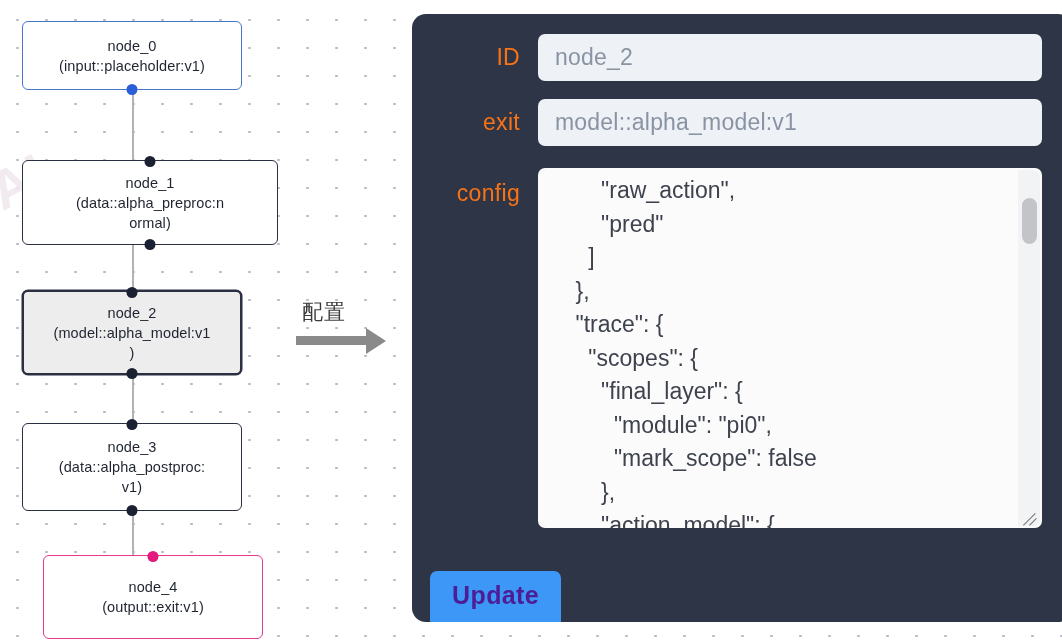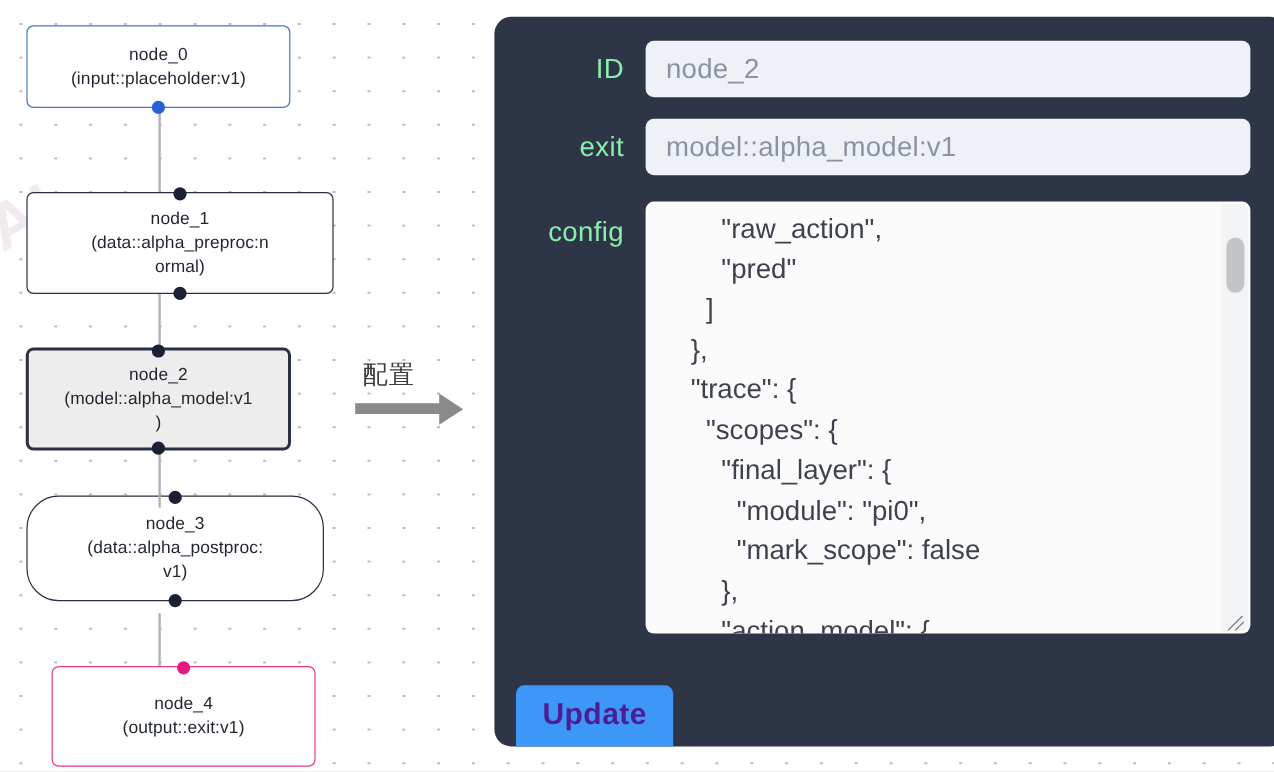--- a/index.html
+++ b/index.html
@@ -147,21 +147,21 @@
     display: flex;
     align-items: center;
     margin-bottom: 18px;
   }
   .field-label {
     width: 108px;
     flex: none;
     text-align: right;
     padding-right: 18px;
     box-sizing: border-box;
-    color: #86efac;
+    color: #f97316;
     font-size: 23px;
     letter-spacing: 0.3px;
   }
   .field-label.top-align { align-self: flex-start; padding-top: 12px; }
 
   .text-input {
     flex: 1;
     height: 47px;
     box-sizing: border-box;
     background: #eef1f6;
@@ -282,21 +282,21 @@
     </div>
 
     <div class="node is-selected" style="left:22px; top:290px; width:220px; height:85px;">
       <span class="node-text">node_2
 (model::alpha_model:v1
 )</span>
       <span class="handle top"></span>
       <span class="handle bottom"></span>
     </div>
 
-    <div class="node" style="left:22px; top:413px; width:248px; height:88px;border-radius:27px;">
+    <div class="node" style="left:22px; top:423px; width:220px; height:88px;">
       <span class="node-text">node_3
 (data::alpha_postproc:
 v1)</span>
       <span class="handle top"></span>
       <span class="handle bottom"></span>
     </div>
 
     <div class="node is-output" style="left:6px; top:555px; width:220px; height:84px;margin-left:37px;">
       <span class="node-text">node_4
 (output::exit:v1)</span>

